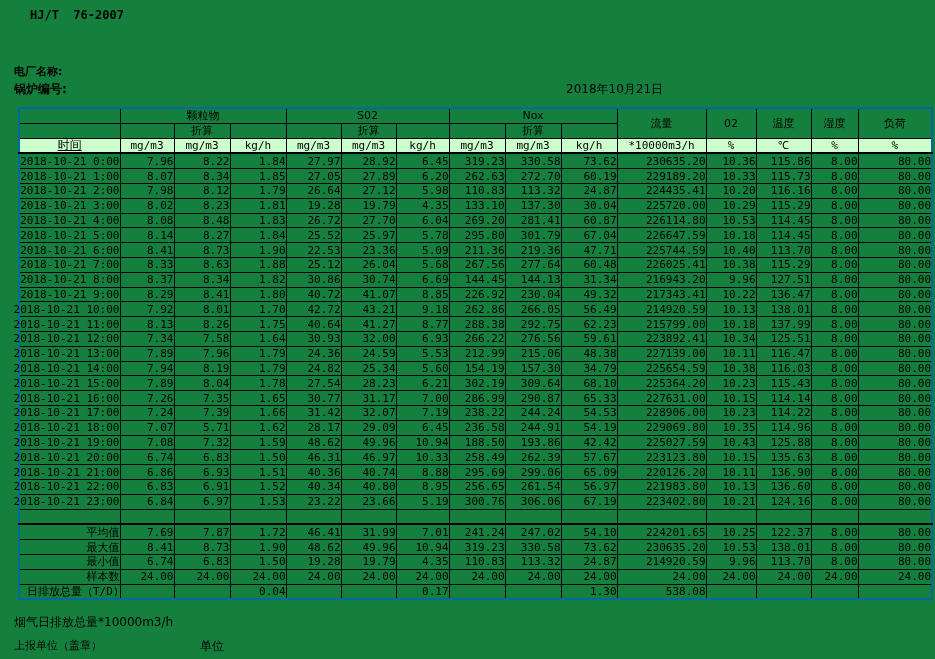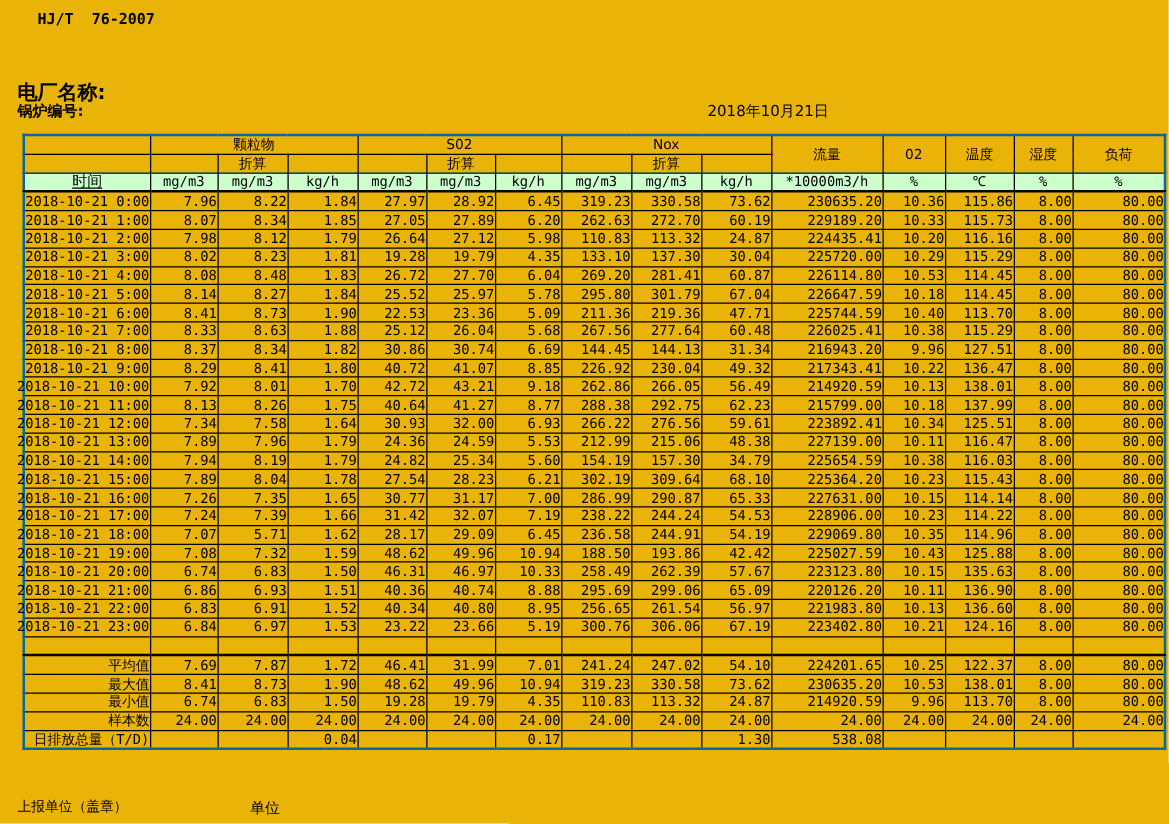--- a/index.html
+++ b/index.html
@@ -1,21 +1,21 @@
 <!DOCTYPE html>
 <html><head>
 <meta charset="utf-8">
 <style>
   html,body{margin:0;padding:0;background:#fff;}
-  .page{position:relative;width:935px;height:659px;background:#eab308;overflow:hidden;
+  .page{position:relative;width:935px;height:659px;background:#15803d;overflow:hidden;
         font-family:"DejaVu Sans Mono","Liberation Mono",monospace;color:#000;}
   .abs{position:absolute;white-space:pre;}
   .std{left:30px;top:8px;font-size:12px;font-weight:bold;}
   .title{left:204px;top:32px;font-size:15px;font-weight:bold;font-family:"DejaVu Sans",sans-serif;letter-spacing:1px;}
-  .plant{left:14px;top:64px;font-size:16px;font-weight:bold;font-family:"DejaVu Sans",sans-serif;}
+  .plant{left:14px;top:64px;font-size:11px;font-weight:bold;font-family:"DejaVu Sans",sans-serif;}
   .boiler{left:14px;top:81px;font-size:12px;font-weight:bold;font-family:"DejaVu Sans",sans-serif;}
   .date{left:566px;top:81px;font-size:12px;font-family:"DejaVu Sans",sans-serif;}
   .note{left:14px;top:614px;font-size:12px;font-family:"DejaVu Sans",sans-serif;}
   .stamp{left:14px;top:638px;font-size:11px;font-family:Liberation Mono, monospace;}
   .unitlbl{left:200px;top:638px;font-size:12px;font-family:"DejaVu Sans",sans-serif;text-align:center;}
 
   table.rep{position:absolute;left:18px;top:107px;width:913px;table-layout:fixed;
             border-collapse:collapse;border:2px solid #0369a1;}
   table.rep td{border:1px solid #000;height:13.8px;line-height:13px;padding:0;
                font-size:11px;overflow:visible;vertical-align:middle;}
@@ -666,15 +666,16 @@
           <td class="num">1.30</td>
           <td class="num bl2">538.08</td>
           <td class="num bl2"></td>
           <td class="num bl2"></td>
           <td class="num bl2"></td>
           <td class="num bl2"></td>
         </tr>
       </tbody>
   </table>
 
+  <div class="abs note">烟气日排放总量*10000m3/h</div>
   <div class="abs stamp">上报单位（盖章）</div>
   <div class="abs unitlbl">单位</div>
 </div>
 
 </body></html>

